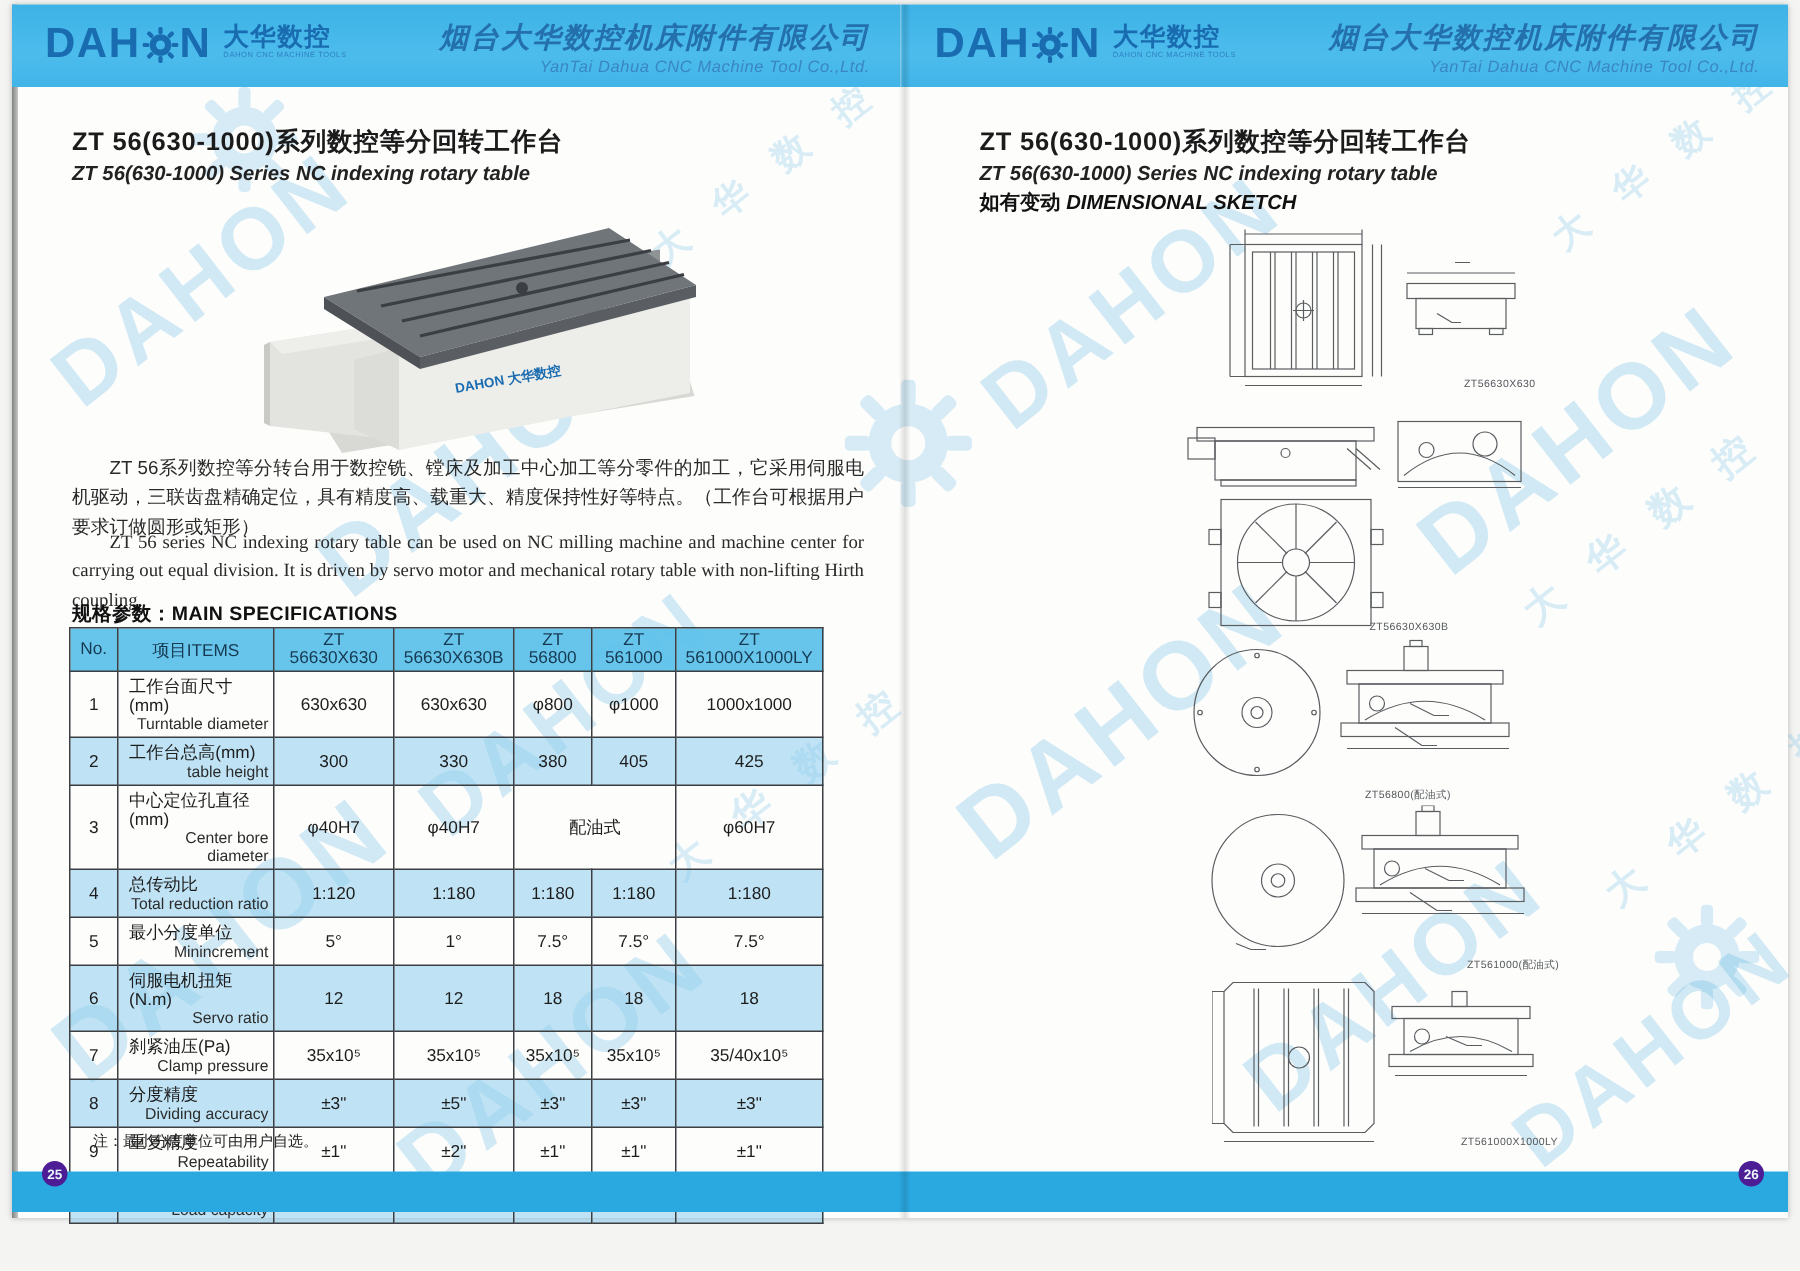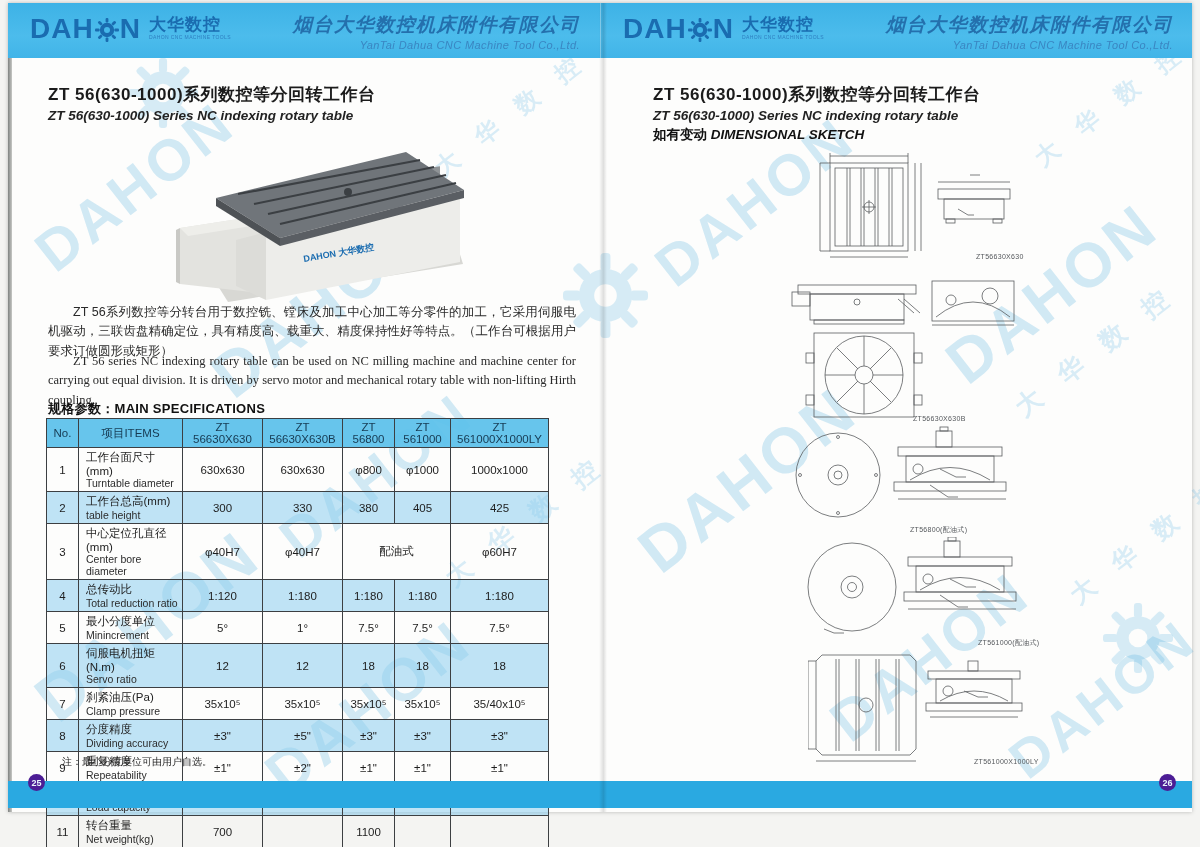--- a/index.html
+++ b/index.html
@@ -63,21 +63,21 @@
 
   .tablewrap{left:38px;top:415px;width:502px;}
   table.spec{border-collapse:collapse;table-layout:fixed;width:502px;font-size:11.5px;color:#1d1d1d;}
   table.spec th,table.spec td{border:1px solid #3c3f42;padding:2px 3px;}
   table.spec thead th{background:rgba(90,192,234,.92);font-weight:normal;color:#163a52;height:24px;font-size:11.5px;margin-top:16px;}
   table.spec td{height:27px;text-align:center;background:rgba(255,255,255,0);}
   table.spec tr.alt td{background:rgba(140,206,238,.55);}
   td.c-no{width:30px;}
   td.c-item{text-align:left !important;padding-left:7px !important;}
   td.c-item .cn{font-size:11.5px;}
-  td.c-item .en{font-size:10.5px;color:#2c2c2c;}
+  td.c-item .en{font-size:10.5px;color:#2c2c2c;text-align:right;}
   col.c0{width:32px;}col.c1{width:104px;}col.c2{width:80px;}col.c3{width:80px;}
   col.c4{width:52px;}col.c5{width:56px;}col.c6{width:98px;}
 
   .notes{left:30px;top:750px;font-size:10px;color:#222;font-weight:normal;line-height:1.7;margin-left:24px;}
 
   
   .r-title{left:645px;top:80px;}
 
   .tdraw{position:absolute;z-index:3;}
   .tdraw svg{stroke:#5a5d60;fill:none;stroke-width:.8;}
@@ -390,32 +390,20 @@
             <td class="c-item">
               <div class="cn">承载能力(kg)</div>
               <div class="en">Load capacity</div>
             </td>
             <td class="c-val">1250</td>
             <td class="c-val">1200</td>
             <td class="c-val">2500</td>
             <td class="c-val">4000</td>
             <td class="c-val">4000</td>
           </tr>
-          <tr>
-            <td class="c-no">11</td>
-            <td class="c-item">
-              <div class="cn">转台重量</div>
-              <div class="en">Net weight(kg)</div>
-            </td>
-            <td class="c-val">700</td>
-            <td class="c-val"></td>
-            <td class="c-val">1100</td>
-            <td class="c-val"></td>
-            <td class="c-val"></td>
-          </tr>
         </tbody>
     </table>
   </div>
 
   <div class="content notes">
     <div>注：最小分度单位可由用户自选。</div>
   </div>
 
   <div class="content title r-title">
     <div class="cn">ZT 56(630-1000)系列数控等分回转工作台</div>

